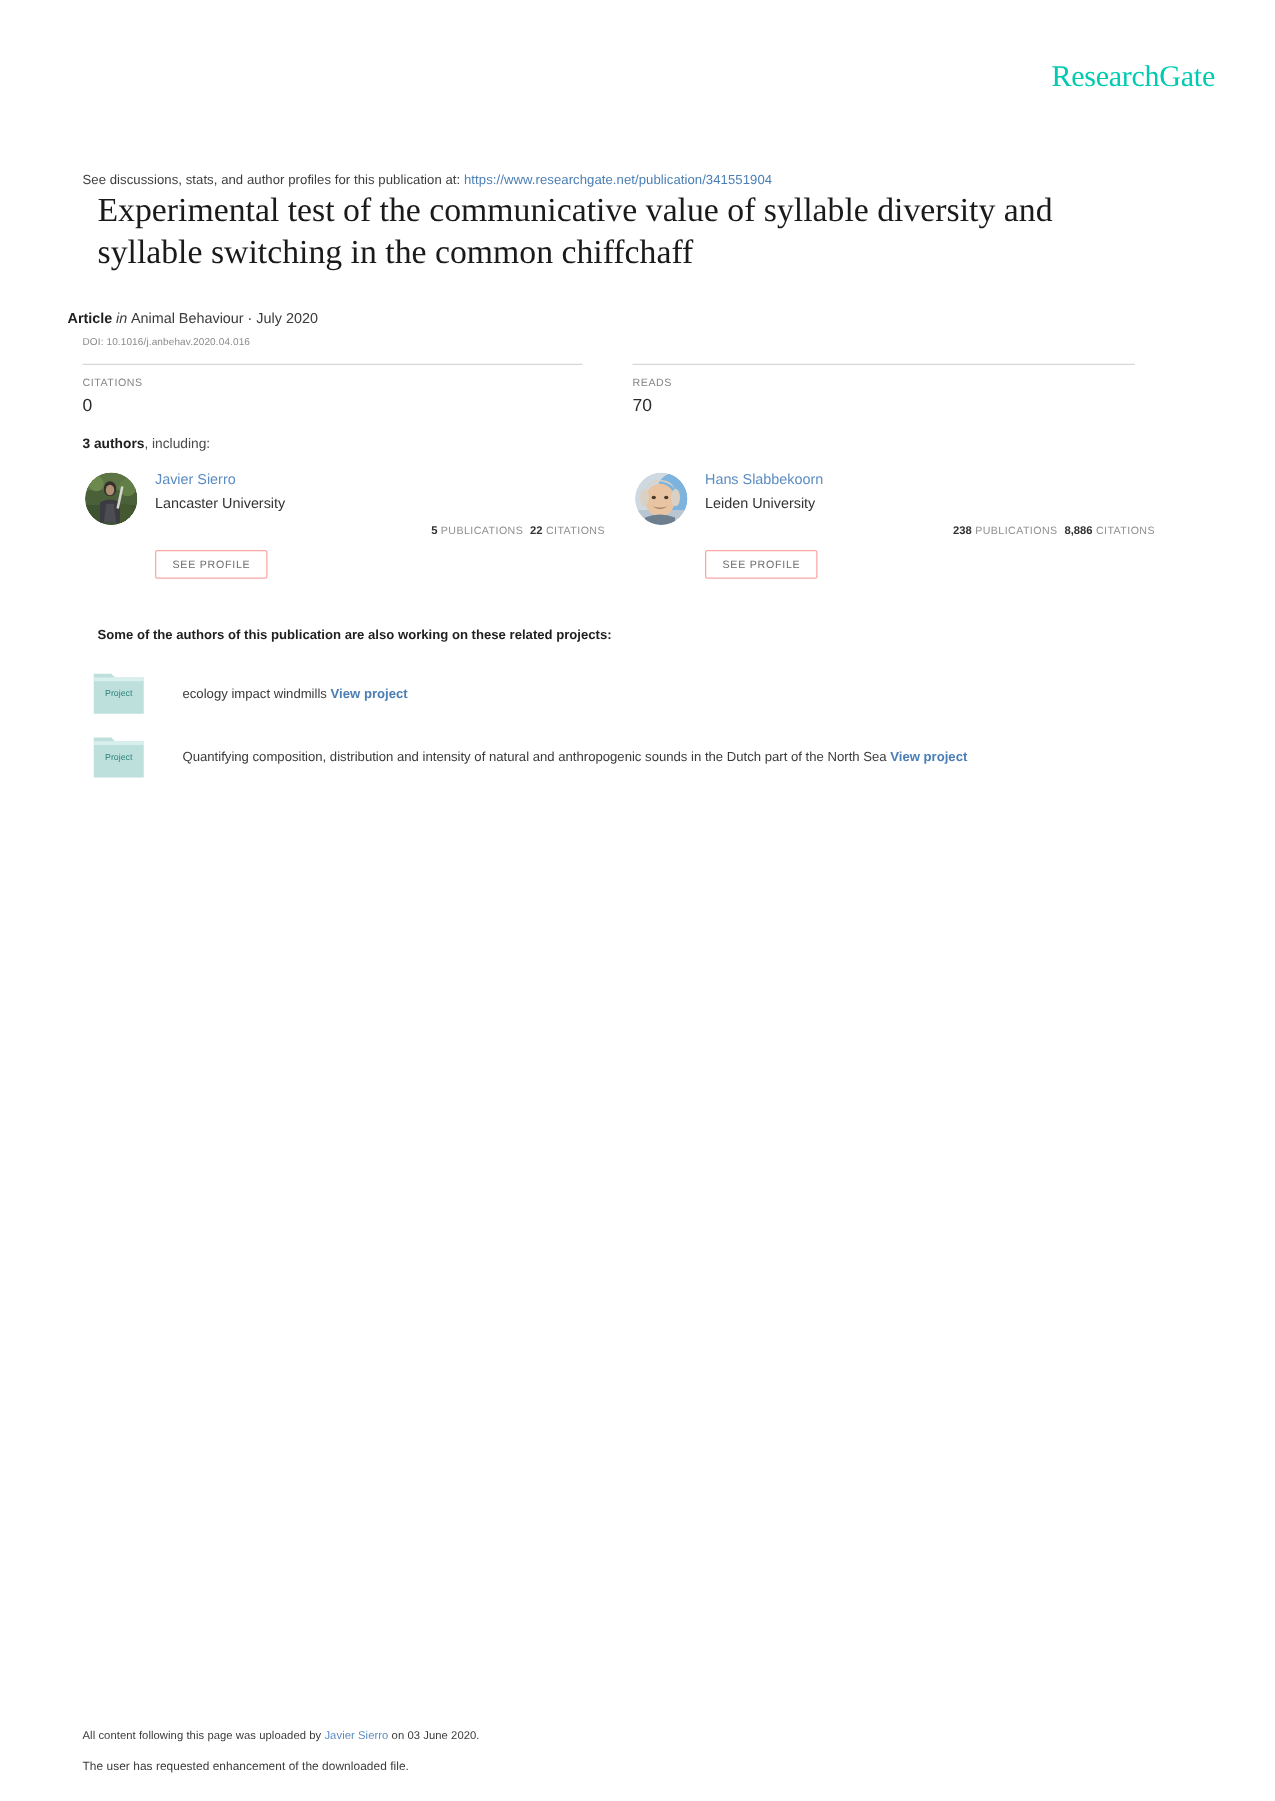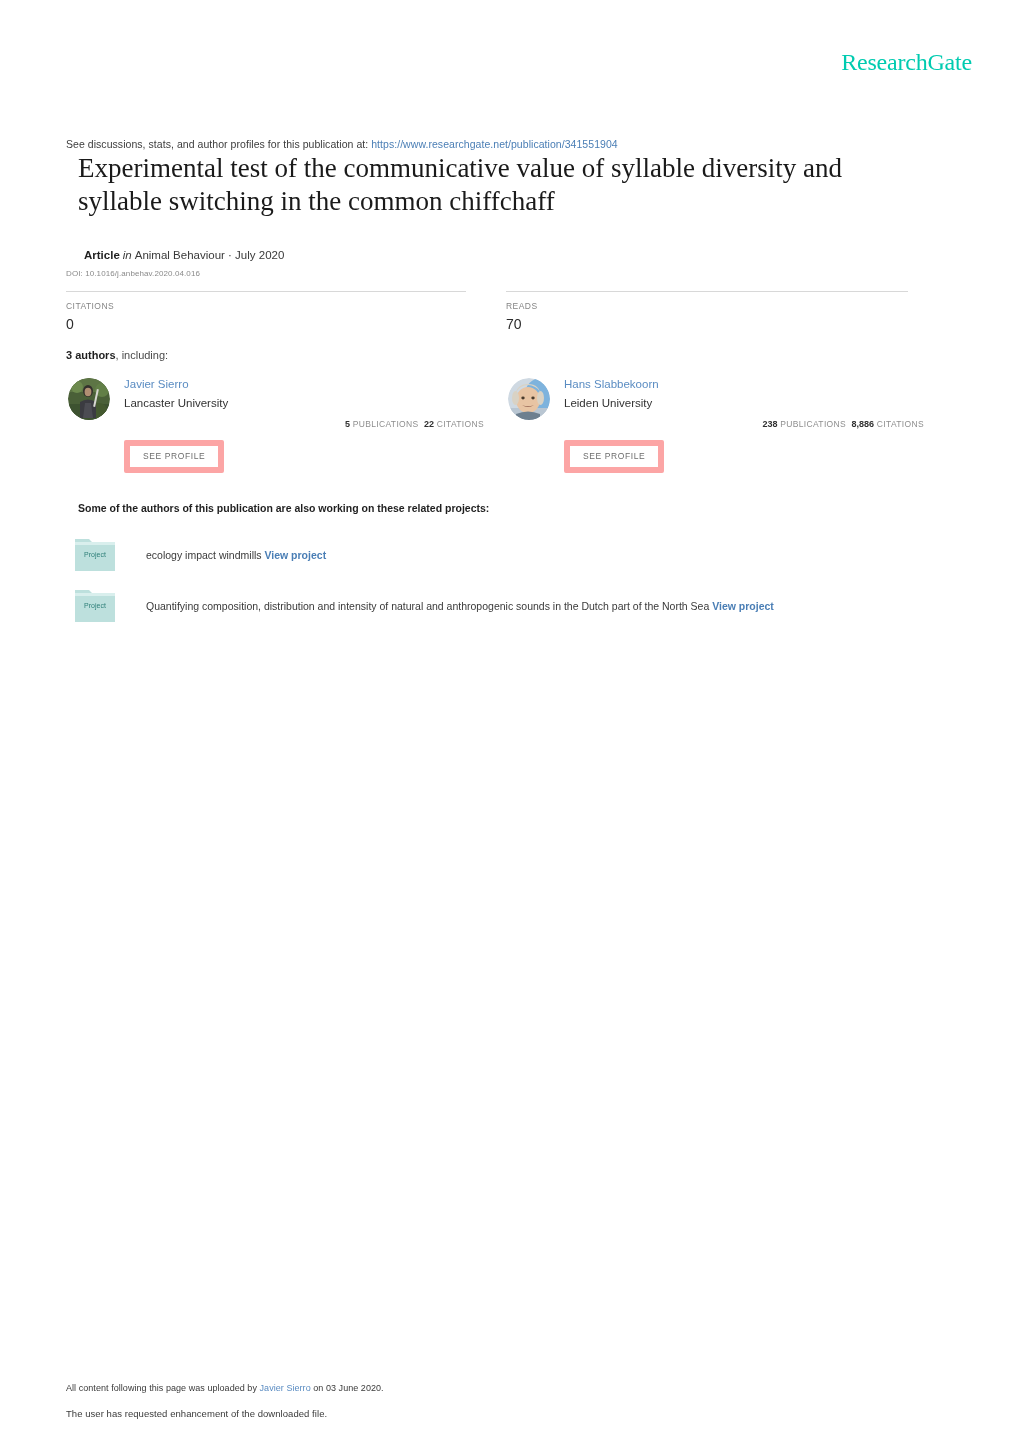--- a/index.html
+++ b/index.html
@@ -58,21 +58,21 @@
     font-family: "Liberation Serif", serif;
     font-size: 27px;
     line-height: 33px;
     color: #1a1a1a;
     font-weight: 400;
   }
 
   
   .article-meta {
     position: absolute;
-    left: 84px;
+    left: 54px;
     top: 249px;
     font-size: 11.5px;
     color: #3a3a3a;
     white-space: nowrap;
   }
   .article-meta .kind {
     font-weight: bold;
     color: #1f1f1f;
   }
   .article-meta .in {
@@ -183,21 +183,21 @@
   .author-stats b {
     color: #303030;
     font-weight: bold;
     font-size: 9px;
     letter-spacing: 0;
   }
   .see-profile {
     display: inline-block;
     margin-top: 11px;
     padding: 6px 13px 6px 13px;
-    border: 6px solid #fca5a5;
+    border: 1px solid #fca5a5;
     border-radius: 2px;
     font-size: 8.5px;
     letter-spacing: 0.6px;
     color: #6d6d6d;
     background: #ffffff;
     text-transform: uppercase;
     line-height: 1;
     cursor: pointer;
   }
 

